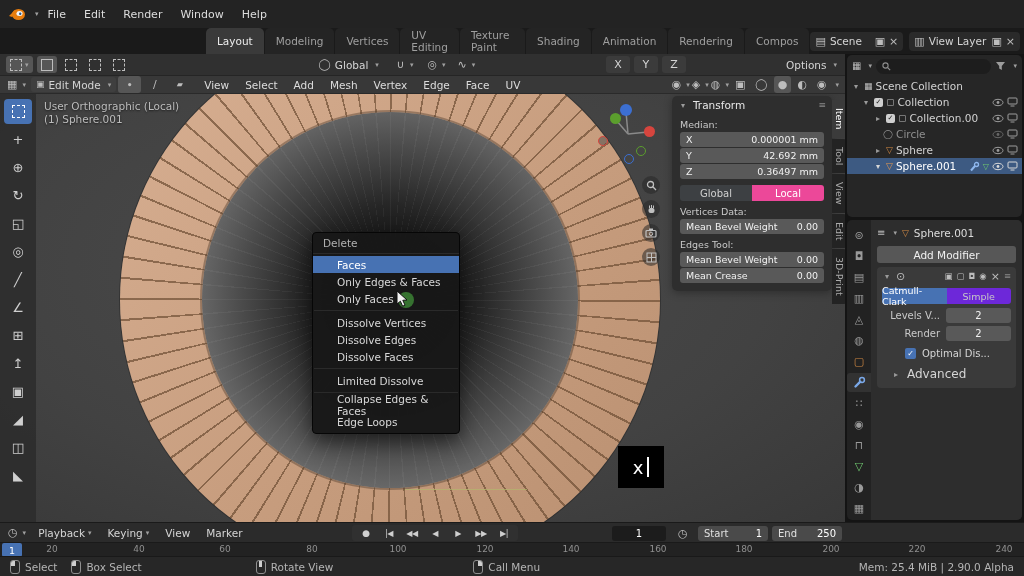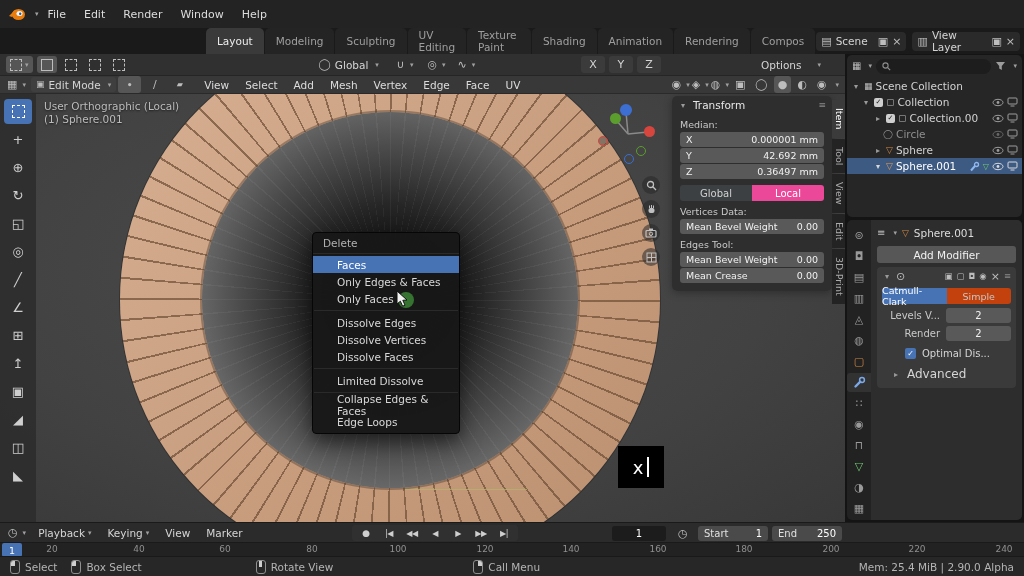--- a/index.html
+++ b/index.html
@@ -89,21 +89,21 @@
   <div class="menu-item">File</div>
   <div class="menu-item">Edit</div>
   <div class="menu-item">Render</div>
   <div class="menu-item">Window</div>
   <div class="menu-item">Help</div>
 </div>
 
 <div class="abs flex" style="left:0;top:28px;width:1024px;height:26px;background:#1a1a1a;padding-left:206px;box-sizing:border-box">
   <div class="ws-tab active">Layout</div>
   <div class="ws-tab">Modeling</div>
-  <div class="ws-tab">Sculpting</div>
+  <div class="ws-tab">Vertices</div>
   <div class="ws-tab">UV Editing</div>
   <div class="ws-tab">Texture Paint</div>
   <div class="ws-tab">Shading</div>
   <div class="ws-tab">Animation</div>
   <div class="ws-tab">Rendering</div>
   <div class="ws-tab">Compos</div>
   <div class="sp"></div>
   <div class="sel-pill" style="width:130px;margin-right:6px">
     <span class="ic">▤</span>
     <span style="flex:1">Scene</span>
@@ -149,21 +149,21 @@
     <span class="caret">▾</span>
   </div>
   <div class="flex" style="margin-left:8px;gap:2px">
     <span class="ic">∿</span>
     <span class="caret">▾</span>
   </div>
   <div class="sp"></div>
   <div class="hbtn" style="background:#3b3b3b;width:16px">X</div>
   <div class="hbtn" style="background:#3b3b3b;width:16px">Y</div>
   <div class="hbtn" style="background:#3b3b3b;width:16px">Z</div>
-  <div class="flex" style="margin-left:96px;gap:13px;margin-right:18px">
+  <div class="flex" style="margin-left:96px;gap:4px;margin-right:2px">
     <span style="font-size:10.5px">Options</span>
     <span class="caret">▾</span>
   </div>
 </div>
 
 <div class="abs flex" style="left:0;top:76px;width:845px;height:18px;background:#383838;border-bottom:1px solid #2a2a2a;padding:0 4px;box-sizing:border-box;gap:2px;font-size:10.5px">
   <div class="flex" style="gap:2px;padding:0 3px">
     <span class="ic">▦</span>
     <span class="caret">▾</span>
   </div>
@@ -353,22 +353,22 @@
     <div class="vtab">3D-Print</div>
   </div>
 
   <div class="abs" id="delete-menu">
     <div class="dm-title">Delete</div>
     <div style="padding:2px 0 3px">
       <div class="dm-item hl">Faces</div>
       <div class="dm-item">Only Edges &amp; Faces</div>
       <div class="dm-item">Only Faces</div>
       <div class="dm-sep"></div>
+      <div class="dm-item">Dissolve Vertices</div>
       <div class="dm-item">Dissolve Edges</div>
-      <div class="dm-item">Dissolve Vertices</div>
       <div class="dm-item">Dissolve Faces</div>
       <div class="dm-sep"></div>
       <div class="dm-item">Limited Dissolve</div>
       <div class="dm-sep"></div>
       <div class="dm-item">Collapse Edges &amp; Faces</div>
       <div class="dm-item">Edge Loops</div>
     </div>
   </div>
 
   <div class="abs" style="left:398px;top:198px;width:16px;height:16px;border-radius:50%;background:rgba(80,190,70,.55);z-index:31"></div>
@@ -514,21 +514,21 @@
         <div class="sp"></div>
         <span class="ic" style="font-size:8.5px">▣</span>
         <span class="ic" style="font-size:8.5px">▢</span>
         <span class="ic" style="font-size:8.5px">◘</span>
         <span class="ic" style="font-size:8.5px">◉</span>
         <span class="ic">×</span>
         <span style="color:#8a8a8a;font-size:8.5px">≡</span>
       </div>
       <div class="flex" style="margin:3px 5px 0">
         <div class="seg" style="background:#4772b3;color:#fff;border-radius:3px 0 0 3px;font-size:9.5px">Catmull-Clark</div>
-        <div class="seg" style="background:#c2410c;color:#c7c7c7;border-radius:0 3px 3px 0;font-size:9.5px">Simple</div>
+        <div class="seg" style="background:#6d28d9;color:#c7c7c7;border-radius:0 3px 3px 0;font-size:9.5px">Simple</div>
       </div>
       <div class="flex" style="margin:4px 5px 0">
         <div class="num-label">Levels V...</div>
         <div class="num-pill">2</div>
       </div>
       <div class="flex" style="margin:3px 5px 0">
         <div class="num-label">Render</div>
         <div class="num-pill">2</div>
       </div>
       <div class="flex" style="margin:7px 5px 0 28px;gap:6px">

